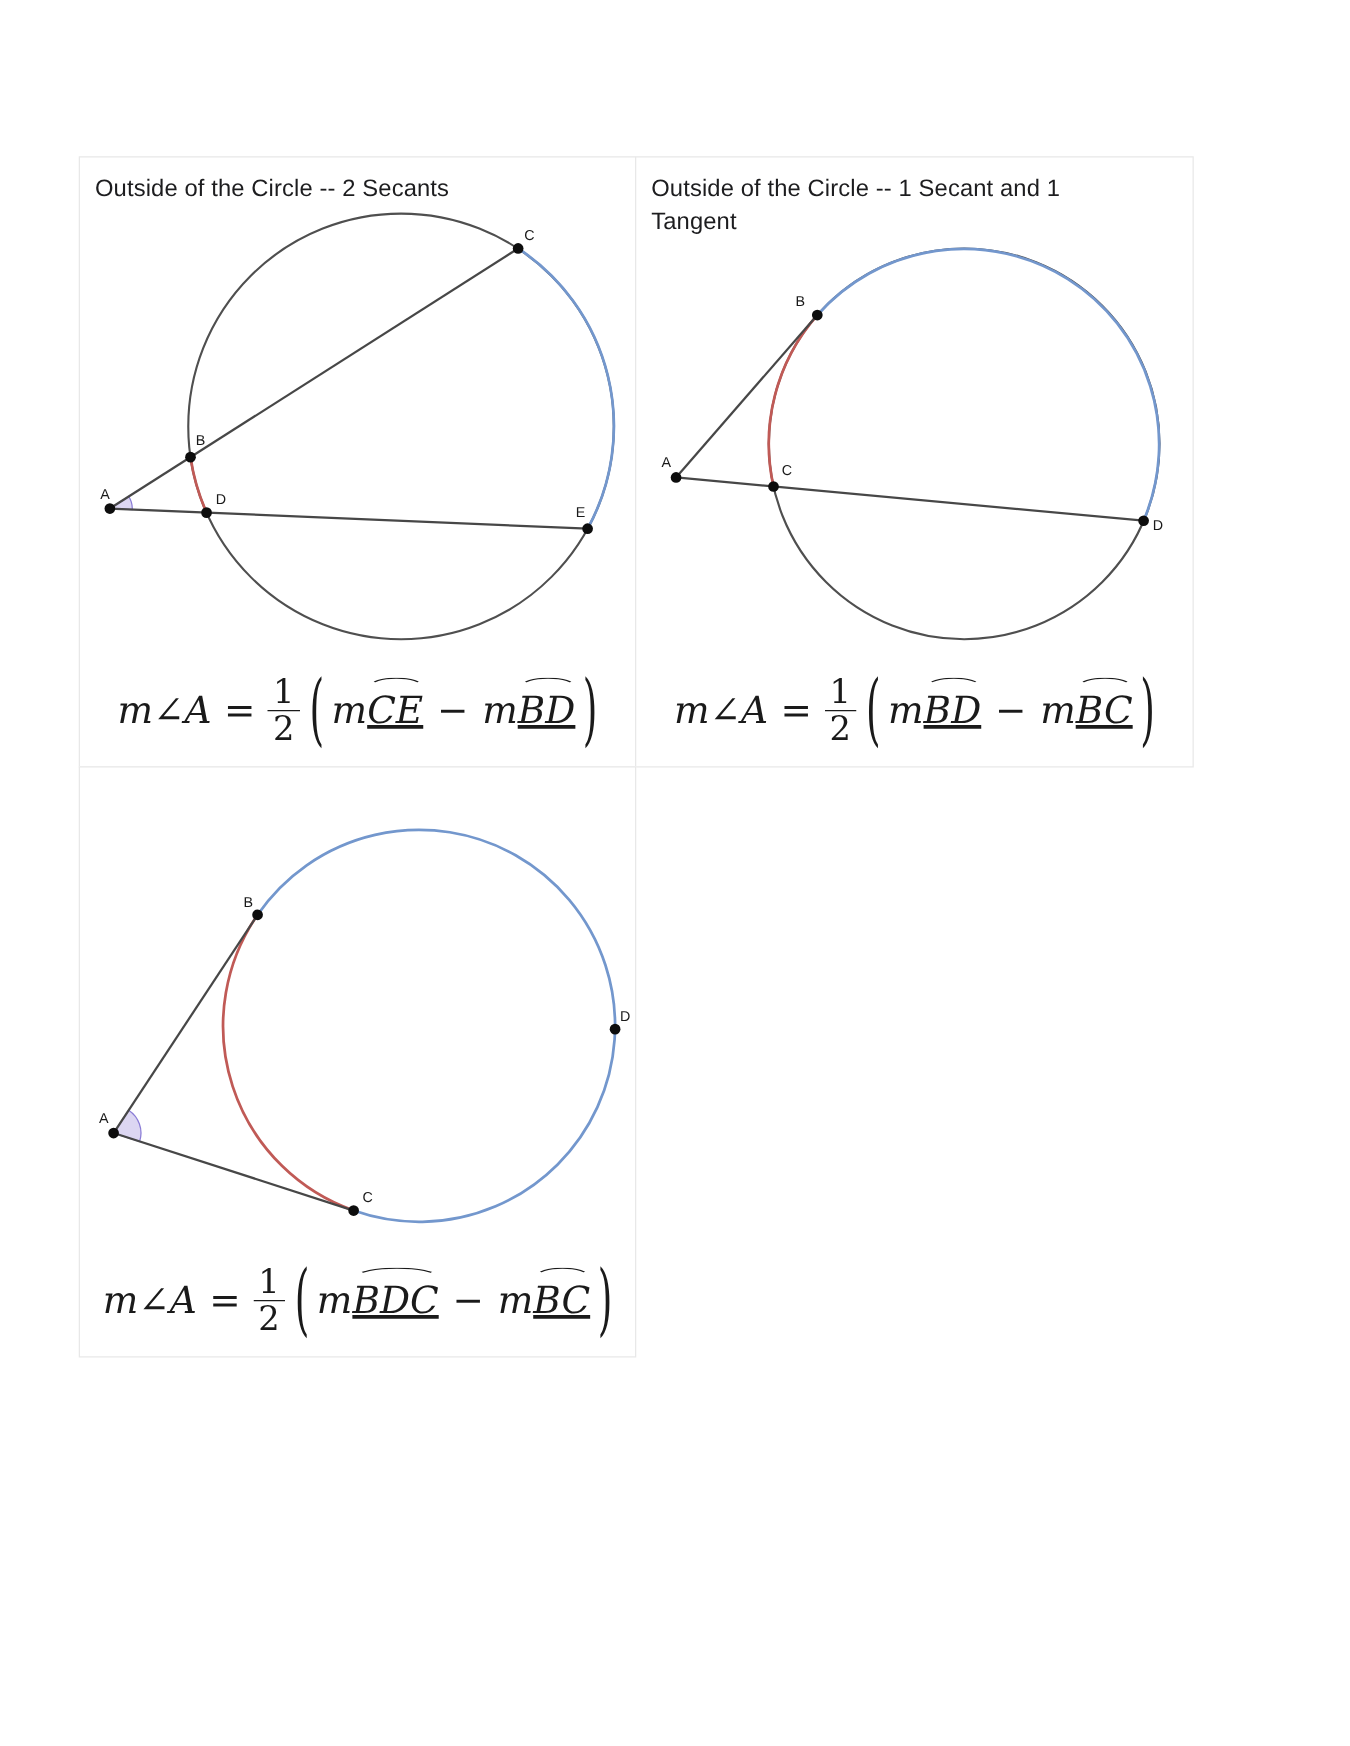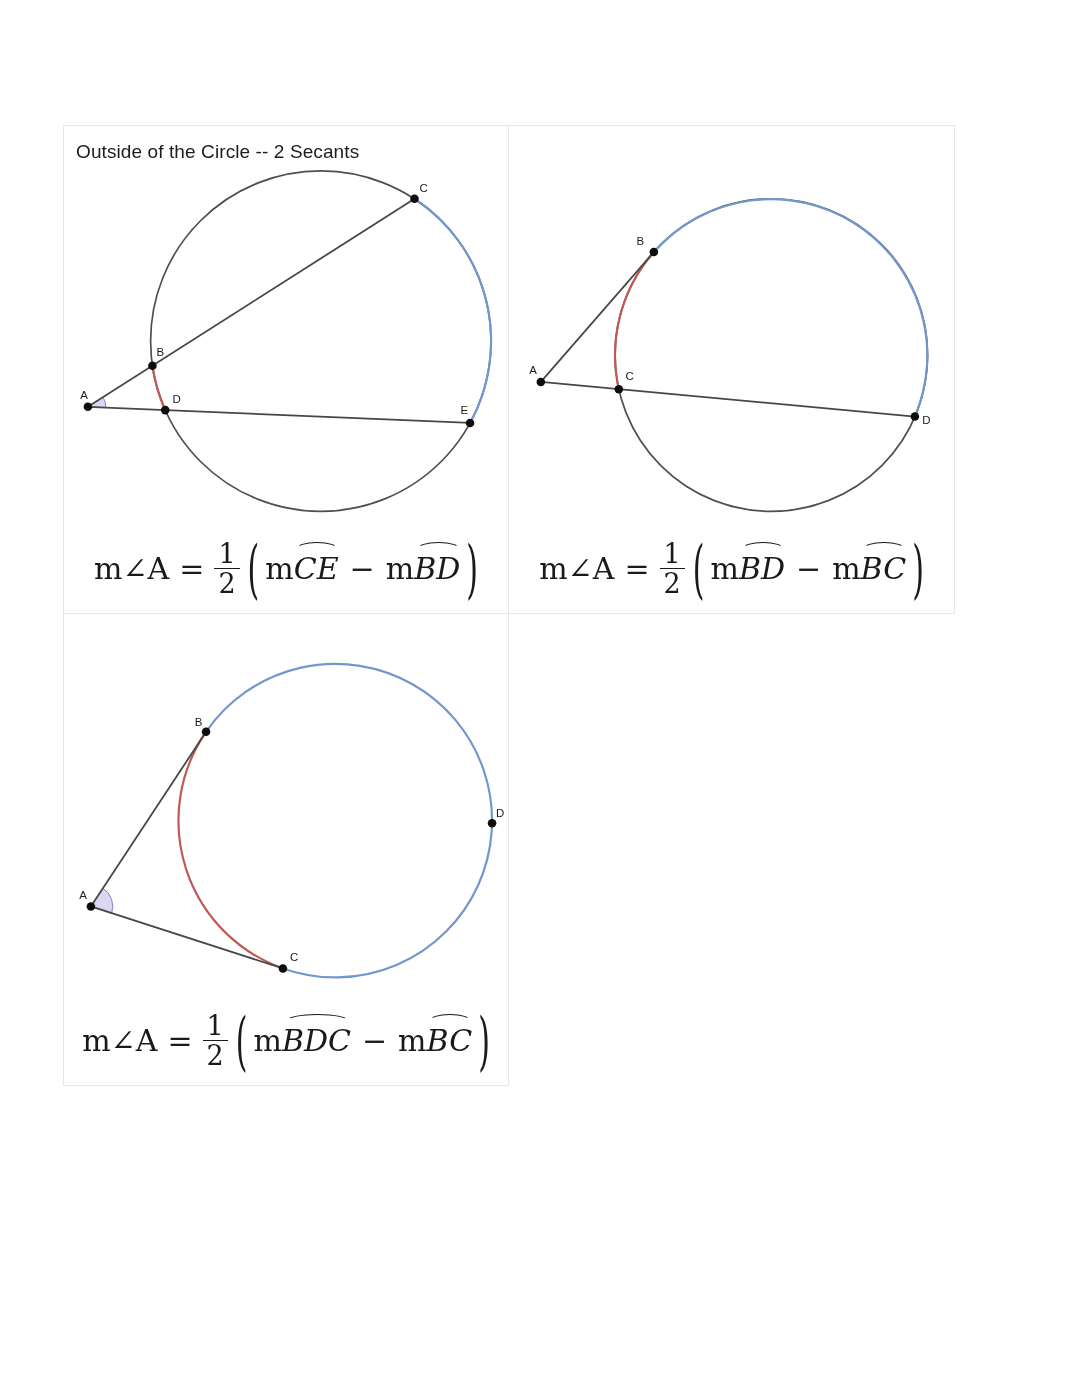--- a/index.html
+++ b/index.html
@@ -7,33 +7,33 @@
           font-family:"Liberation Sans",sans-serif;}
   .panel{position:absolute;background:#ffffff;border:1px solid #e8e8e8;box-sizing:border-box;}
   .panel-title{position:absolute;top:13px;left:12px;font-size:19px;line-height:26px;
                color:#1d1d1f;letter-spacing:.1px;z-index:3;}
   .diagram{position:absolute;left:0;top:0;width:100%;height:100%;z-index:1;}
   .pt-label{font-family:"Liberation Sans",sans-serif;font-size:11.5px;fill:#1a1a1a;}
   
   .formula{position:absolute;left:0;right:0;bottom:15px;display:flex;justify-content:center;
            align-items:center;z-index:2;color:#1a1a1a;
            font-family:"DejaVu Serif","DejaVu Sans",serif;font-size:30px;}
-  .f-it{}
+  .f-it{font-style:italic;}
   .f-eq{font-style:normal;margin:0 10px;}
   .frac{display:inline-flex;flex-direction:column;align-items:center;font-size:27px;
         line-height:1.08;font-style:normal;}
   .frac .den{border-top:1.7px solid #1a1a1a;padding:0 4px;}
   .frac .num{padding:0 4px;}
   .paren{display:inline-block;font-style:normal;font-size:30px;transform:scaleY(2.1);
          transform-origin:center;}
   .paren.open{margin-left:8px;margin-right:6px;}
   .paren.close{margin-left:6px;}
   .minus{font-style:normal;margin:0 11px;}
   .term{display:inline-flex;align-items:baseline;}
-  .arcwrap{position:relative;display:inline-block;font-style:italic;}
+  .arcwrap{position:relative;display:inline-block;font-style:italic;text-decoration:underline;}
   .arcmark{position:absolute;top:-9px;left:6%;width:88%;height:12px;
            border:1.8px solid transparent;border-top-color:#1a1a1a;border-radius:50%;}
   
   #panel-1{left:63px;top:125px;width:446px;height:489px;}
   #panel-2{left:508px;top:125px;width:447px;height:489px;}
   #panel-3{left:63px;top:613px;width:446px;height:473px;}
   #panel-2 .panel-title{width:392px;}
 </style>
 </head>
 <body>
@@ -75,20 +75,21 @@
       <span class="minus">−</span>
       <span class="term">
         <span class="f-it">m</span>
         <span class="arcwrap"><span class="arcmark"></span><span>BD</span></span>
       </span>
       <span class="paren close">)</span>
     </div>
   </section>
 
   <section class="panel" id="panel-2">
+    <div class="panel-title">Outside of the Circle -- 1 Secant and 1 Tangent</div>
     <svg class="diagram" viewBox="0 0 447 489">
       <circle cx="263.5" cy="230" r="157" fill="none" stroke-width="1.7" stroke="#4f4f4f"></circle>
       <path d="M 145.5 126.5 A 157 157 0 0 1 407.7 291.8" fill="none" stroke-width="2.2" stroke="#7397cd"></path>
       <path d="M 145.5 126.5 A 157 157 0 0 0 110.3 264.3" fill="none" stroke-width="2.2" stroke="#c05a56"></path>
       <line x1="32" y1="257" x2="145.5" y2="126.5" stroke-width="1.8" stroke="#474747"></line>
       <line x1="32" y1="257" x2="407.7" y2="291.8" stroke-width="1.8" stroke="#474747"></line>
       <circle cx="32" cy="257" r="4.3" fill="#0d0d0d"></circle>
       <circle cx="145.5" cy="126.5" r="4.3" fill="#0d0d0d"></circle>
       <circle cx="110.3" cy="264.3" r="4.3" fill="#0d0d0d"></circle>
       <circle cx="407.7" cy="291.8" r="4.3" fill="#0d0d0d"></circle>

